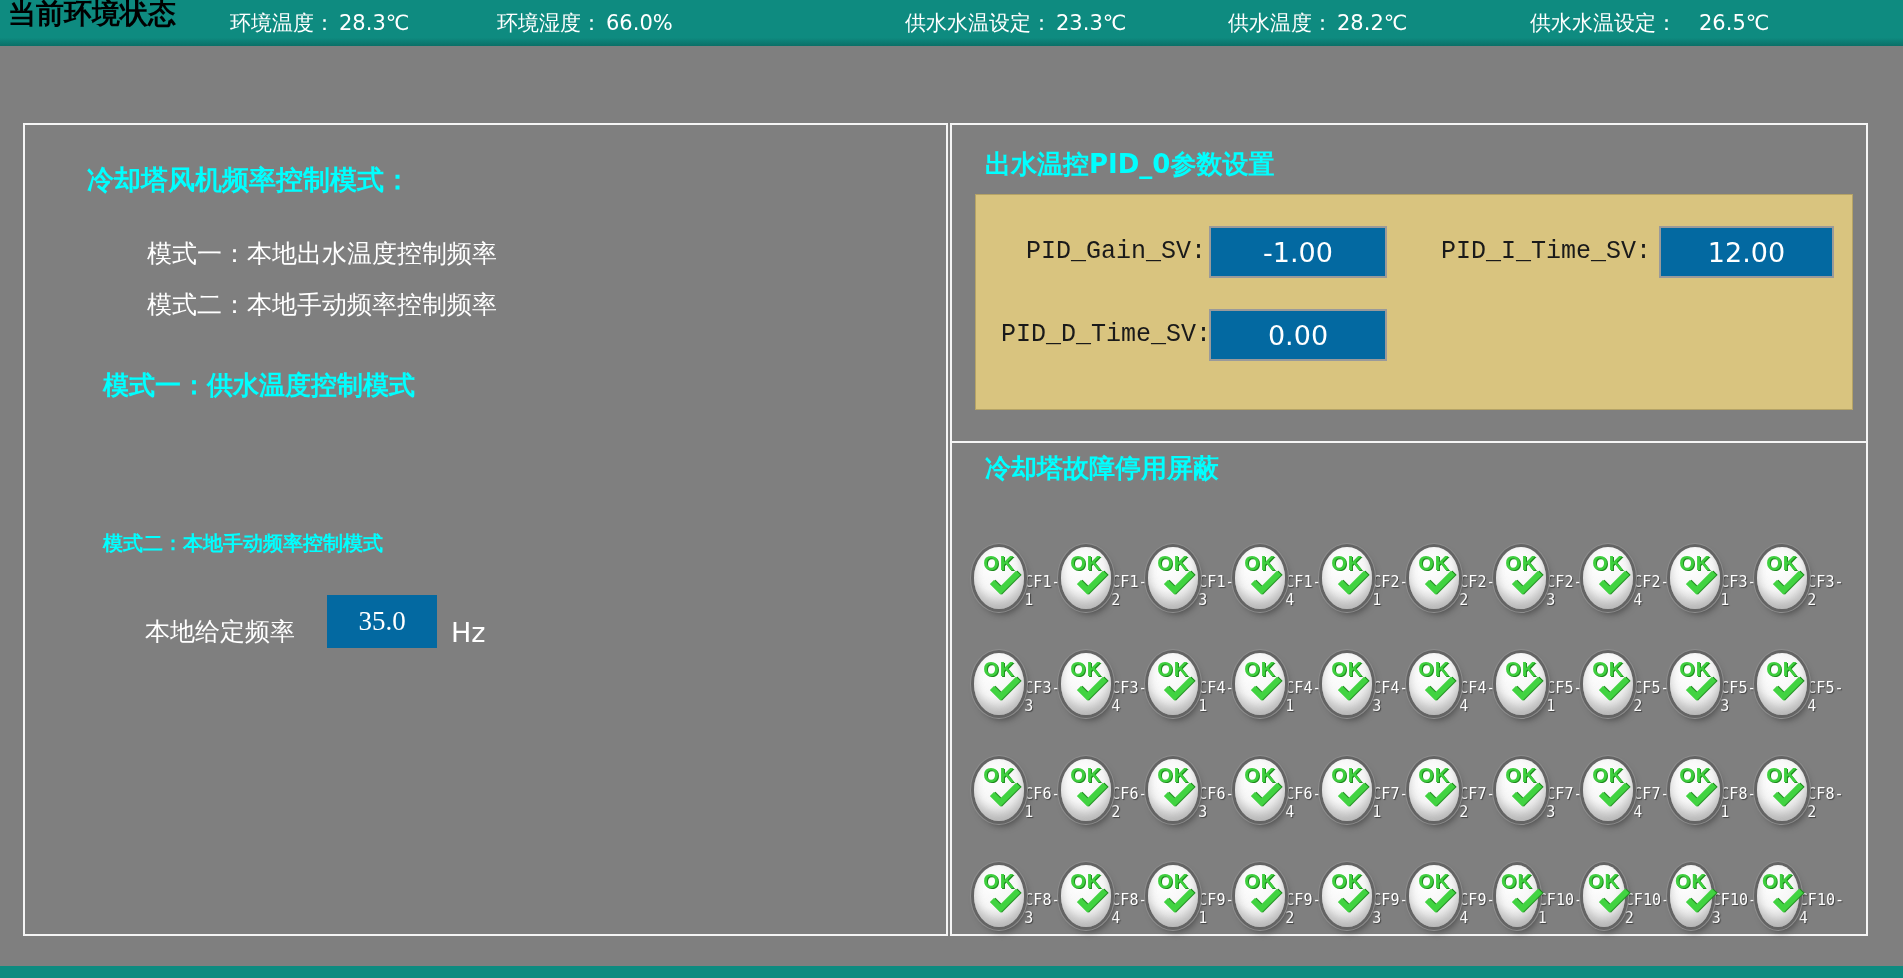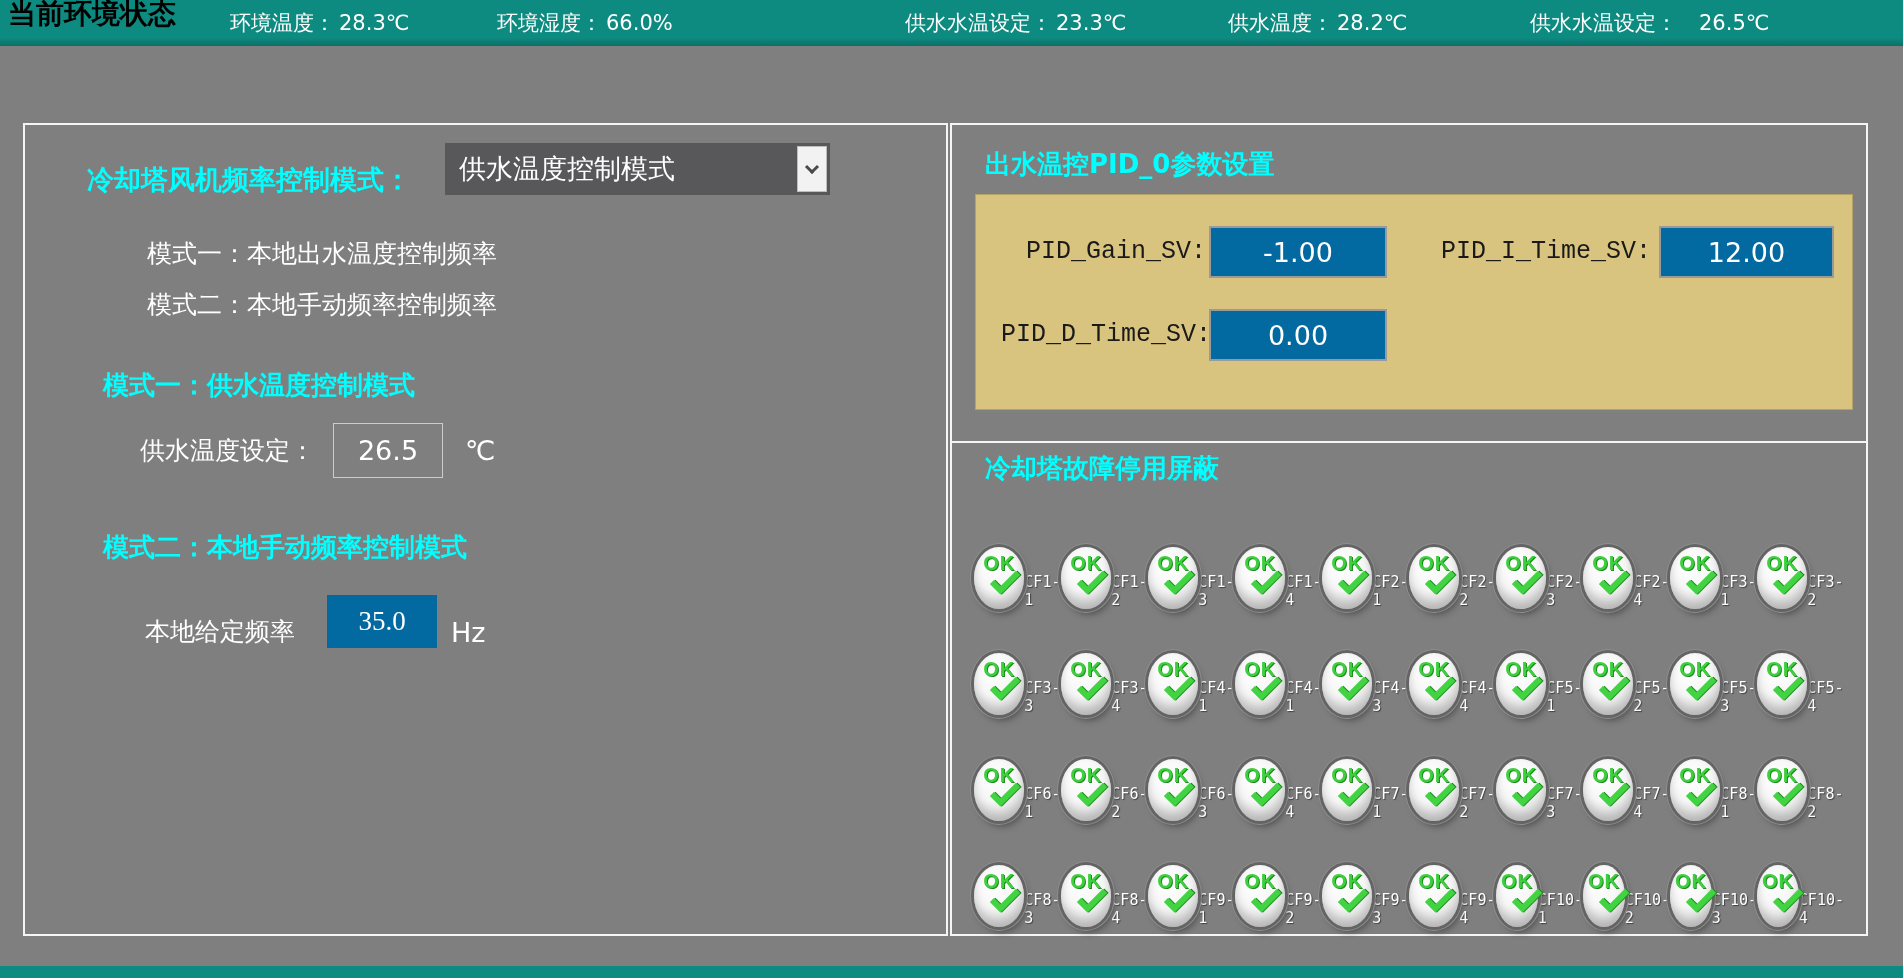--- a/index.html
+++ b/index.html
@@ -60,21 +60,21 @@
   .chevron-down {
     width:10px; height:10px; margin-top:-5px;
     border-right:3px solid #4a4a4a; border-bottom:3px solid #4a4a4a;
     transform:rotate(45deg);
   }
   .mode-desc { position:absolute; left:122px; color:#fff; font-size:25px; white-space:nowrap; }
   .mode-descs div.mode-desc:nth-of-type(1){ top:112px; }
   .mode-descs div.mode-desc:nth-of-type(2){ top:163px; }
 
   .mode1-title { position:absolute; left:78px; top:243px; font-size:26px; white-space:nowrap; }
-  .mode2-title { position:absolute; left:78px; top:405px; font-size:26px; white-space:nowrap; }
+  .mode2-title { position:absolute; left:78px; top:405px; font-size:20px; white-space:nowrap; }
 
   .supply-row { position:absolute; left:115px; top:298px; height:55px; display:flex; align-items:center; }
   .supply-label { color:#fff; font-size:25px; margin-right:18px; white-space:nowrap; }
   .supply-temp-box {
     width:110px; height:55px; border:1px solid #cccccc;
     color:#fff; font-size:27px;
     display:flex; align-items:center; justify-content:center;
   }
   .supply-unit { color:#fff; font-size:27px; margin-left:22px; }
 
@@ -175,41 +175,30 @@
       <div class="reading">
         <span>供水水温设定：</span>
         <span class="rv">26.5℃</span>
       </div>
     </div>
 </div>
 
 <div class="panel left-panel">
   <div class="mode-select-label cyan">冷却塔风机频率控制模式：</div>
 
-  <div class="mode-select">
-    <span>供水温度控制模式</span>
-    <span class="mode-select-arrowbox">
-      <span class="chevron-down"></span>
-    </span>
-  </div>
 
   <div class="mode-descs">
 
       <div class="mode-desc">模式一：本地出水温度控制频率</div>
 
       <div class="mode-desc">模式二：本地手动频率控制频率</div>
     </div>
 
   <div class="mode1-title cyan">模式一：供水温度控制模式</div>
 
-  <div class="supply-row">
-    <span class="supply-label">供水温度设定：</span>
-    <div class="supply-temp-box">26.5</div>
-    <span class="supply-unit">℃</span>
-  </div>
 
   <div class="mode2-title cyan">模式二：本地手动频率控制模式</div>
 
   <div class="freq-row">
     <span class="freq-label">本地给定频率</span>
     <div class="blue-box freq-box">35.0</div>
     <span class="freq-unit">Hz</span>
   </div>
 </div>
 

